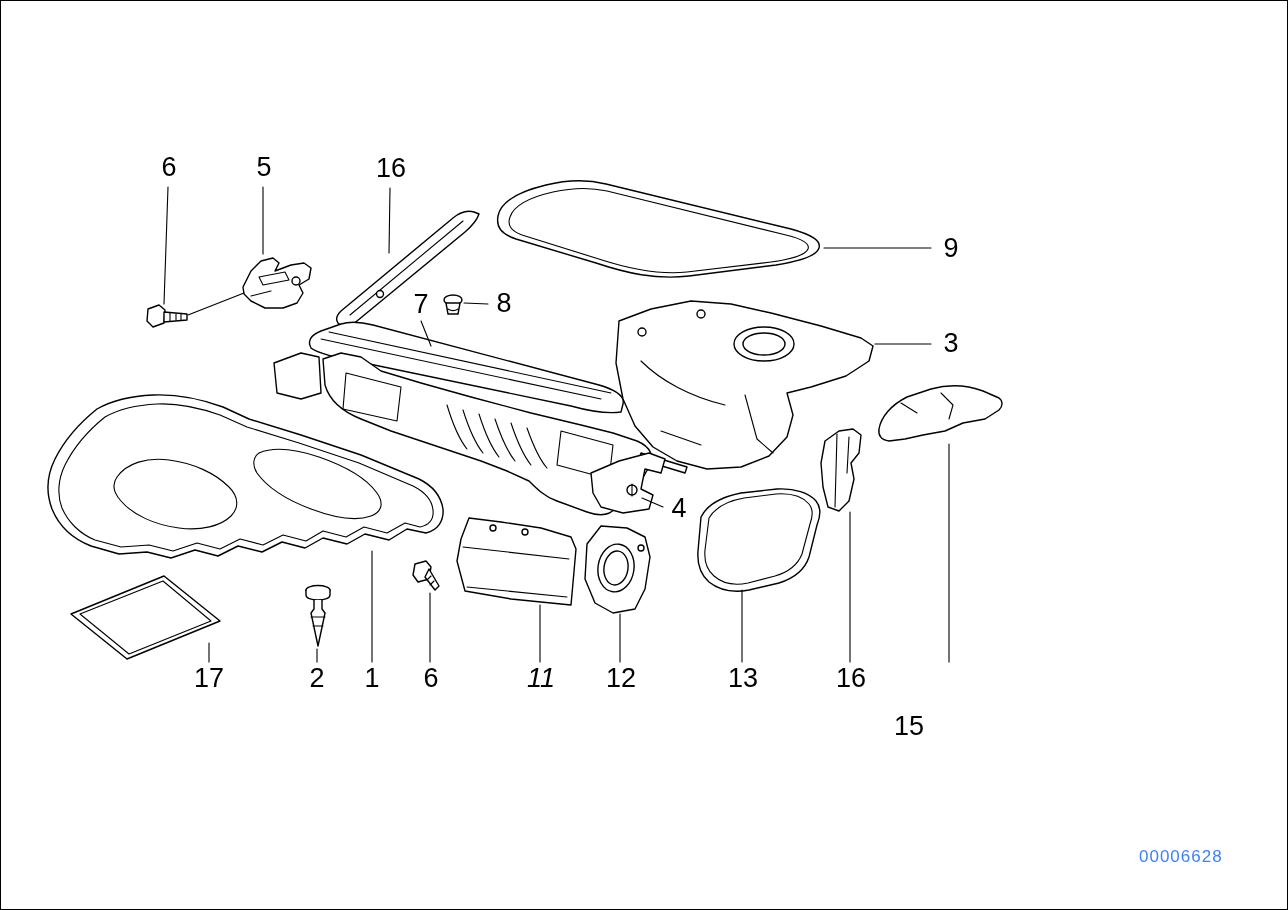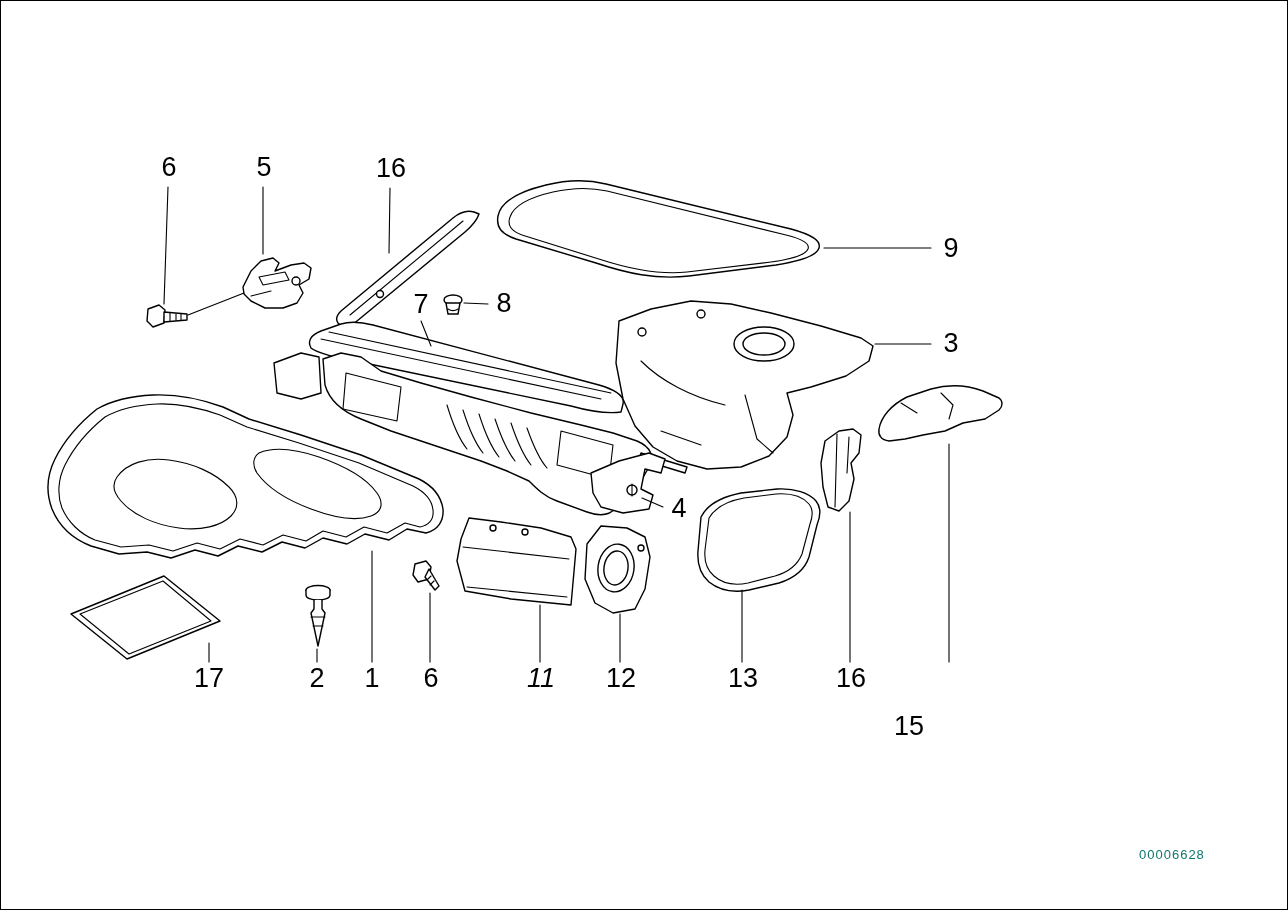--- a/index.html
+++ b/index.html
@@ -57,23 +57,23 @@
   .cl11 { left: 430px; top: 677px; }
   .cl12 { left: 540px; top: 677px; font-style: italic; }
   .cl13 { left: 620px; top: 677px; }
   .cl14 { left: 742px; top: 677px; }
   .cl15 { left: 850px; top: 677px; }
   .cl16 { left: 908px; top: 677px; margin-top: 48px; }
   .diagram-number {
     position: absolute;
     left: 1138px;
     top: 846px;
-    font-size: 13px;
+    font-size: 17px;
     letter-spacing: 1px;
-    color: #0f766e;
+    color: #3b82f6;
   }
 </style>
 </head>
 <body>
 
 <div class="page">
 
   <svg class="drawing" viewBox="0 0 1288 910">
 
     <g>

